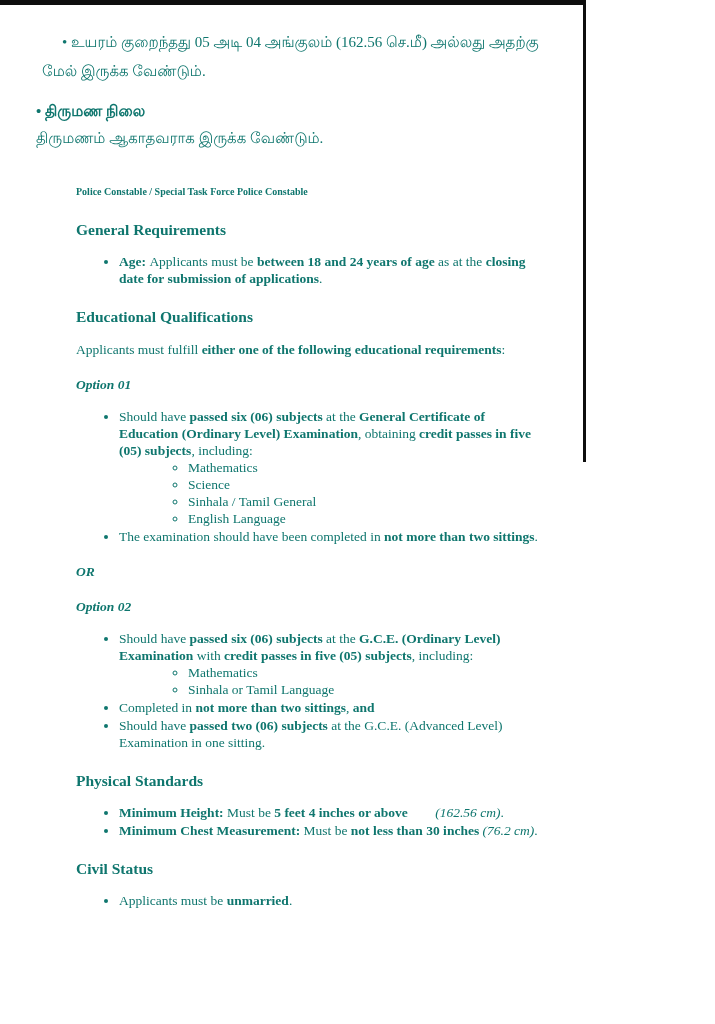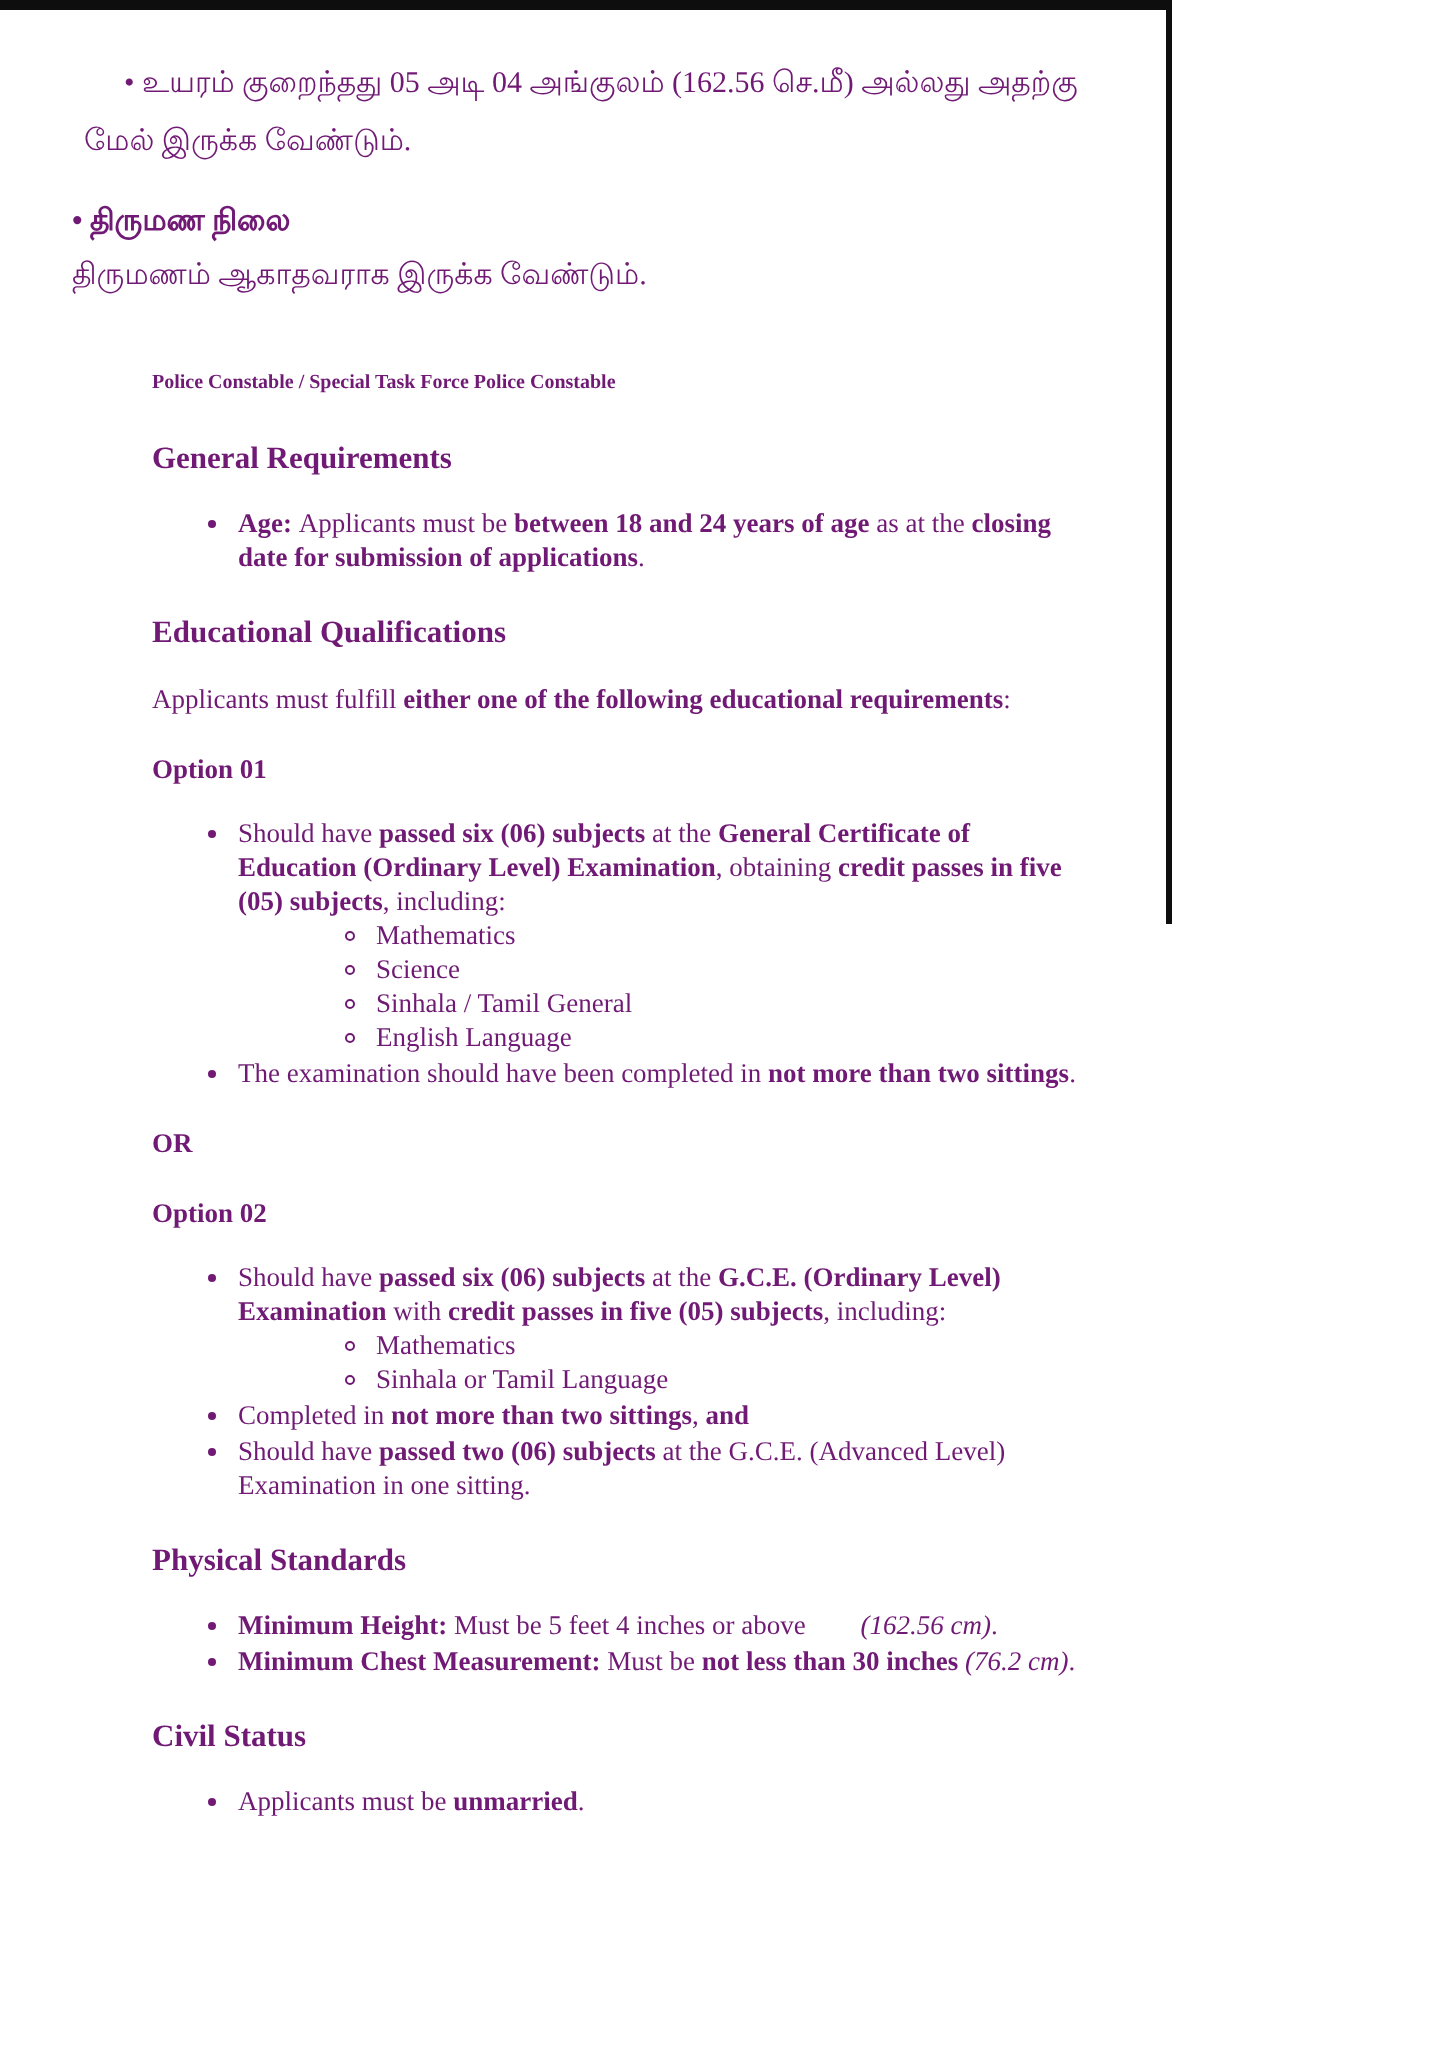--- a/index.html
+++ b/index.html
@@ -3,21 +3,21 @@
 <meta charset="utf-8">
 <style>
   html, body { margin: 0; padding: 0; background: #ffffff; }
   .page {
     position: relative;
     width: 586px;
     height: 1024px;
     background: #ffffff;
     overflow: hidden;
     font-family: "Liberation Serif", serif;
-    color: #701a75;
+    color: #0f766e;
     box-sizing: border-box;
   }
   .edge-top {
     position: absolute; top: 0; left: 0;
     width: 715px; height: 5px; background: #0e0e0e;
   }
   .edge-right {
     position: absolute; top: 0; right: 0;
     width: 3px; height: 462px; background: #0e0e0e;
   }
@@ -55,20 +55,21 @@
   }
   .sec-heading {
     font-size: 15.5px;
     font-weight: bold;
     margin: 21px 0 0 0;
   }
   .sub-heading {
     font-size: 13.5px;
     font-weight: bold;
     margin: 18px 0 0 0;
+    font-style: italic;
   }
   .intro-p { margin: 16px 0 0 0; }
   ul.main-list {
     list-style-type: disc;
     margin: 15px 0 0 0;
     padding-left: 43px;
   }
   ul.main-list > li { margin: 0 0 1px 0; }
   ul.sub-list {
     list-style-type: circle;
@@ -125,21 +126,21 @@
           <li>Mathematics</li>
           <li>Sinhala or Tamil Language</li>
         </ul>
       </li>
       <li><span><span>Completed in </span><span style="font-weight: bold;">not more than two sittings</span><span>, </span><span style="font-weight: bold;">and</span></span></li>
       <li><span><span>Should have </span><span style="font-weight: bold;">passed two (06) subjects</span><span> at the </span><span style="font-weight: normal;">G.C.E. (Advanced Level) Examination in one sitting</span><span>.</span></span></li>
     </ul>
 
     <h2 class="sec-heading">Physical Standards</h2>
     <ul class="main-list">
-      <li><span><span style="font-weight: bold;">Minimum Height:</span><span> Must be </span><span style="font-weight: normal;">5 feet 4 inches or above</span><span> </span><span style="font-style: italic; margin-left: 24px;">(162.56 cm)</span><span>.</span></span></li>
+      <li><span><span style="font-weight: bold;">Minimum Height:</span><span> Must be </span><span style="font-weight: bold;">5 feet 4 inches or above</span><span> </span><span style="font-style: italic; margin-left: 24px;">(162.56 cm)</span><span>.</span></span></li>
       <li><span><span style="font-weight: bold;">Minimum Chest Measurement:</span><span> Must be </span><span style="font-weight: bold;">not less than 30 inches</span><span> </span><span style="font-style: italic;">(76.2 cm)</span><span>.</span></span></li>
     </ul>
 
     <h2 class="sec-heading">Civil Status</h2>
     <ul class="main-list">
       <li><span><span>Applicants must be </span><span style="font-weight: bold;">unmarried</span><span>.</span></span></li>
     </ul>
   </section>
 </div>
 

